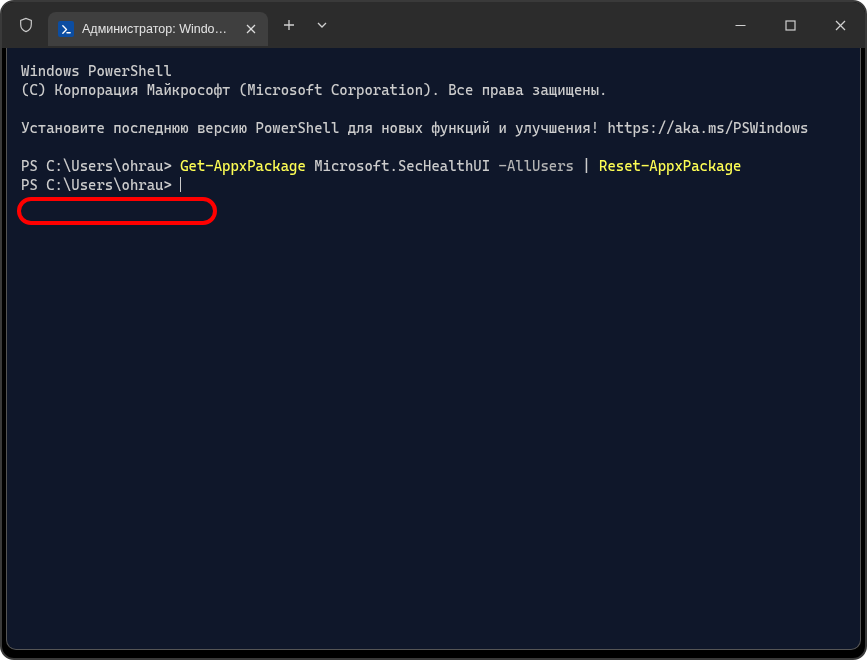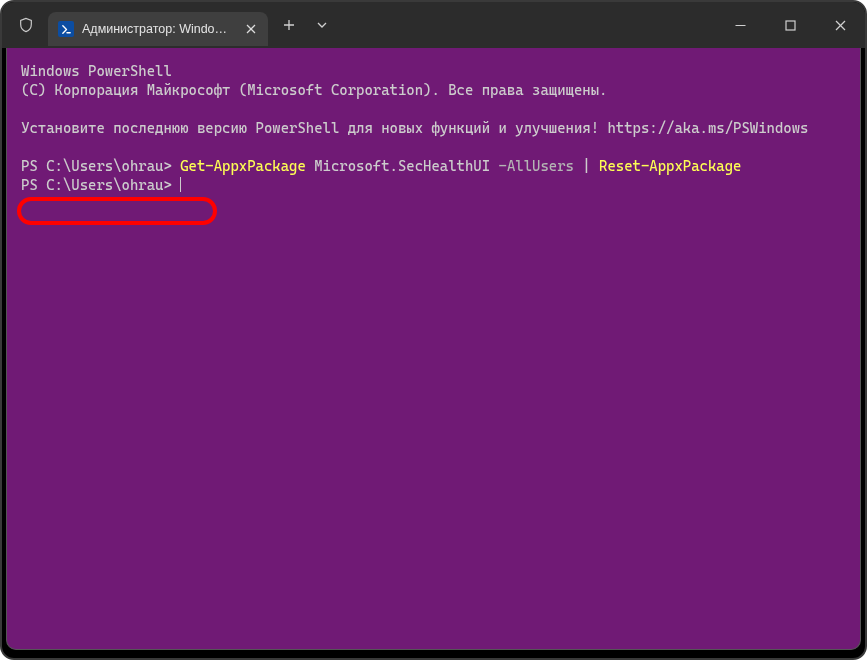--- a/index.html
+++ b/index.html
@@ -108,21 +108,21 @@
   .win-btn {
     width: 50px;
     display: flex;
     align-items: center;
     justify-content: center;
     color: #d0d0d0;
     cursor: pointer;
   }
   .terminal {
     flex: 1;
-    background: #701a75;
+    background: #0f172a;
     padding: 14px 14px 0 14px;
     color: #cccccc;
     font-size: 14.3px;
     line-height: 19px;
     white-space: pre-wrap;
     word-break: break-all;
     overflow: hidden;
     border: 1px solid #555;
     border-top: none;
     margin: 0 4px 8px 4px;

